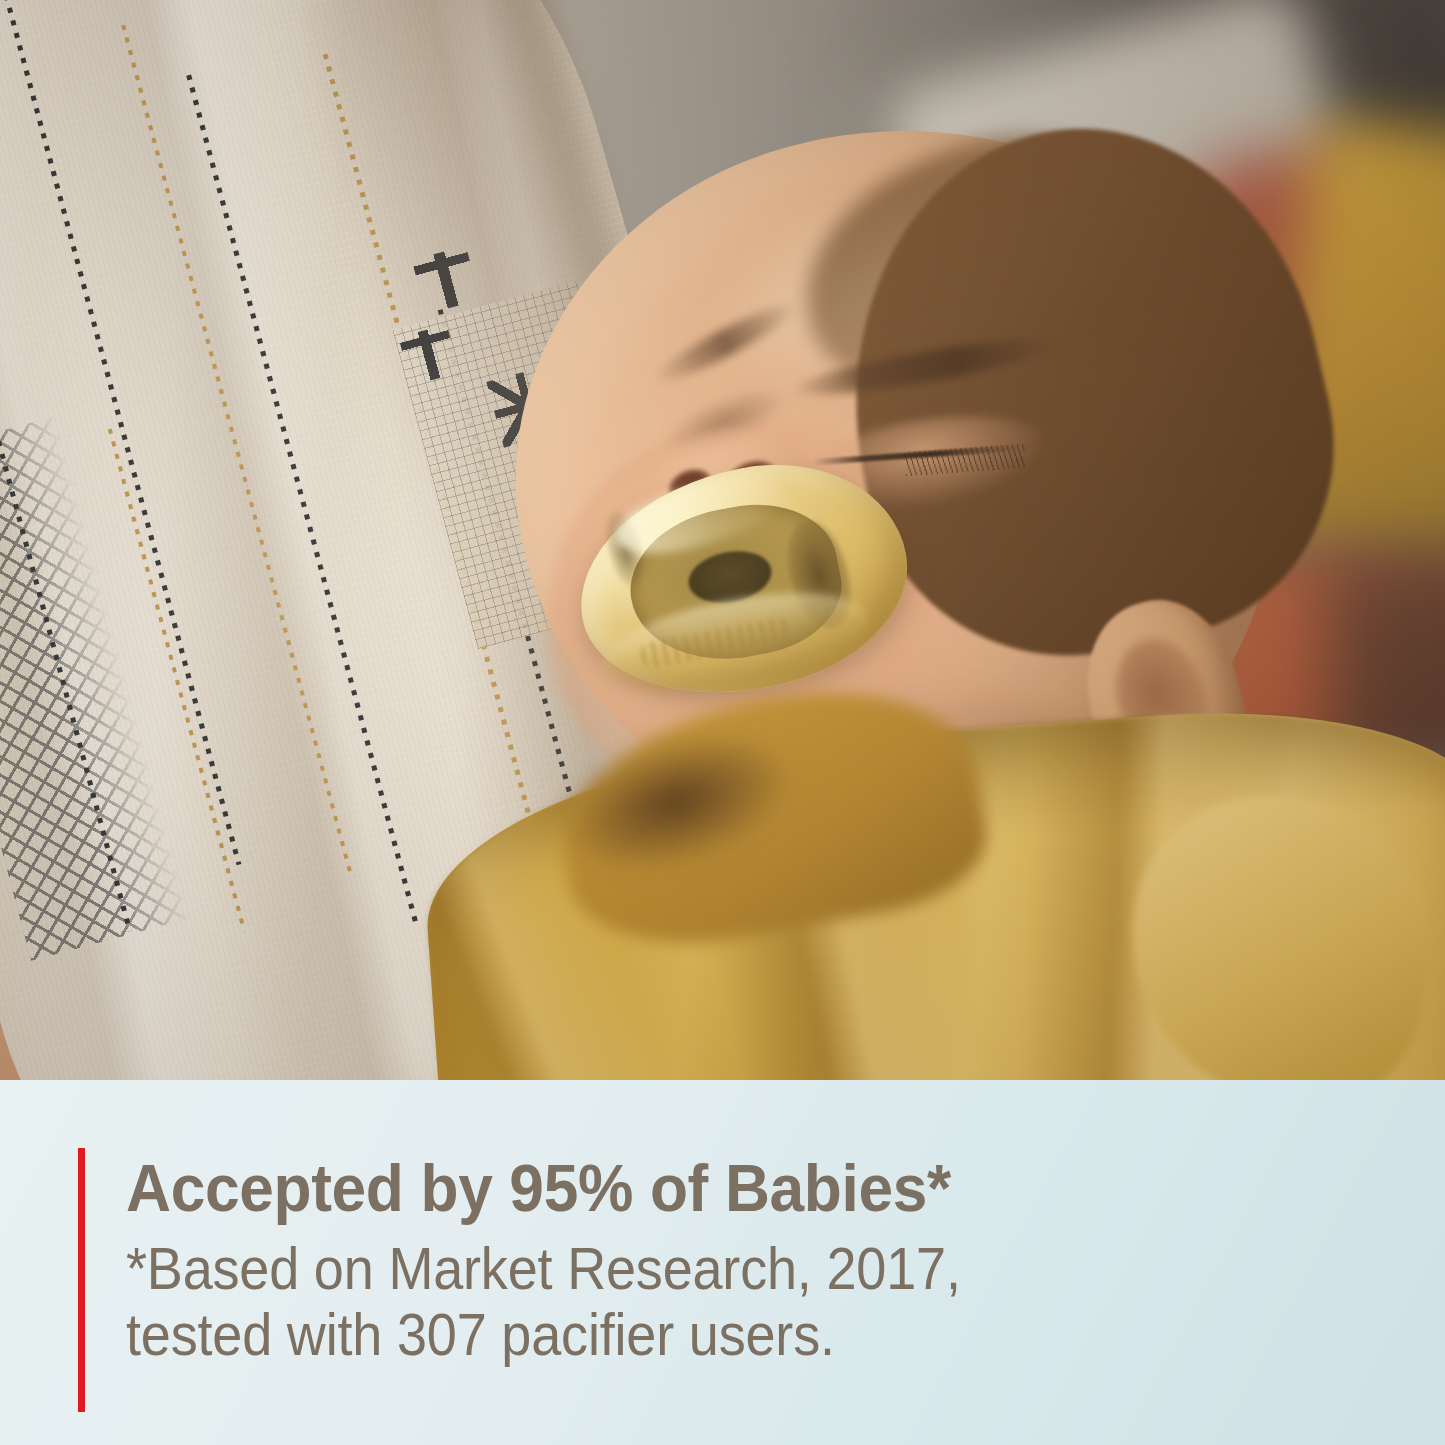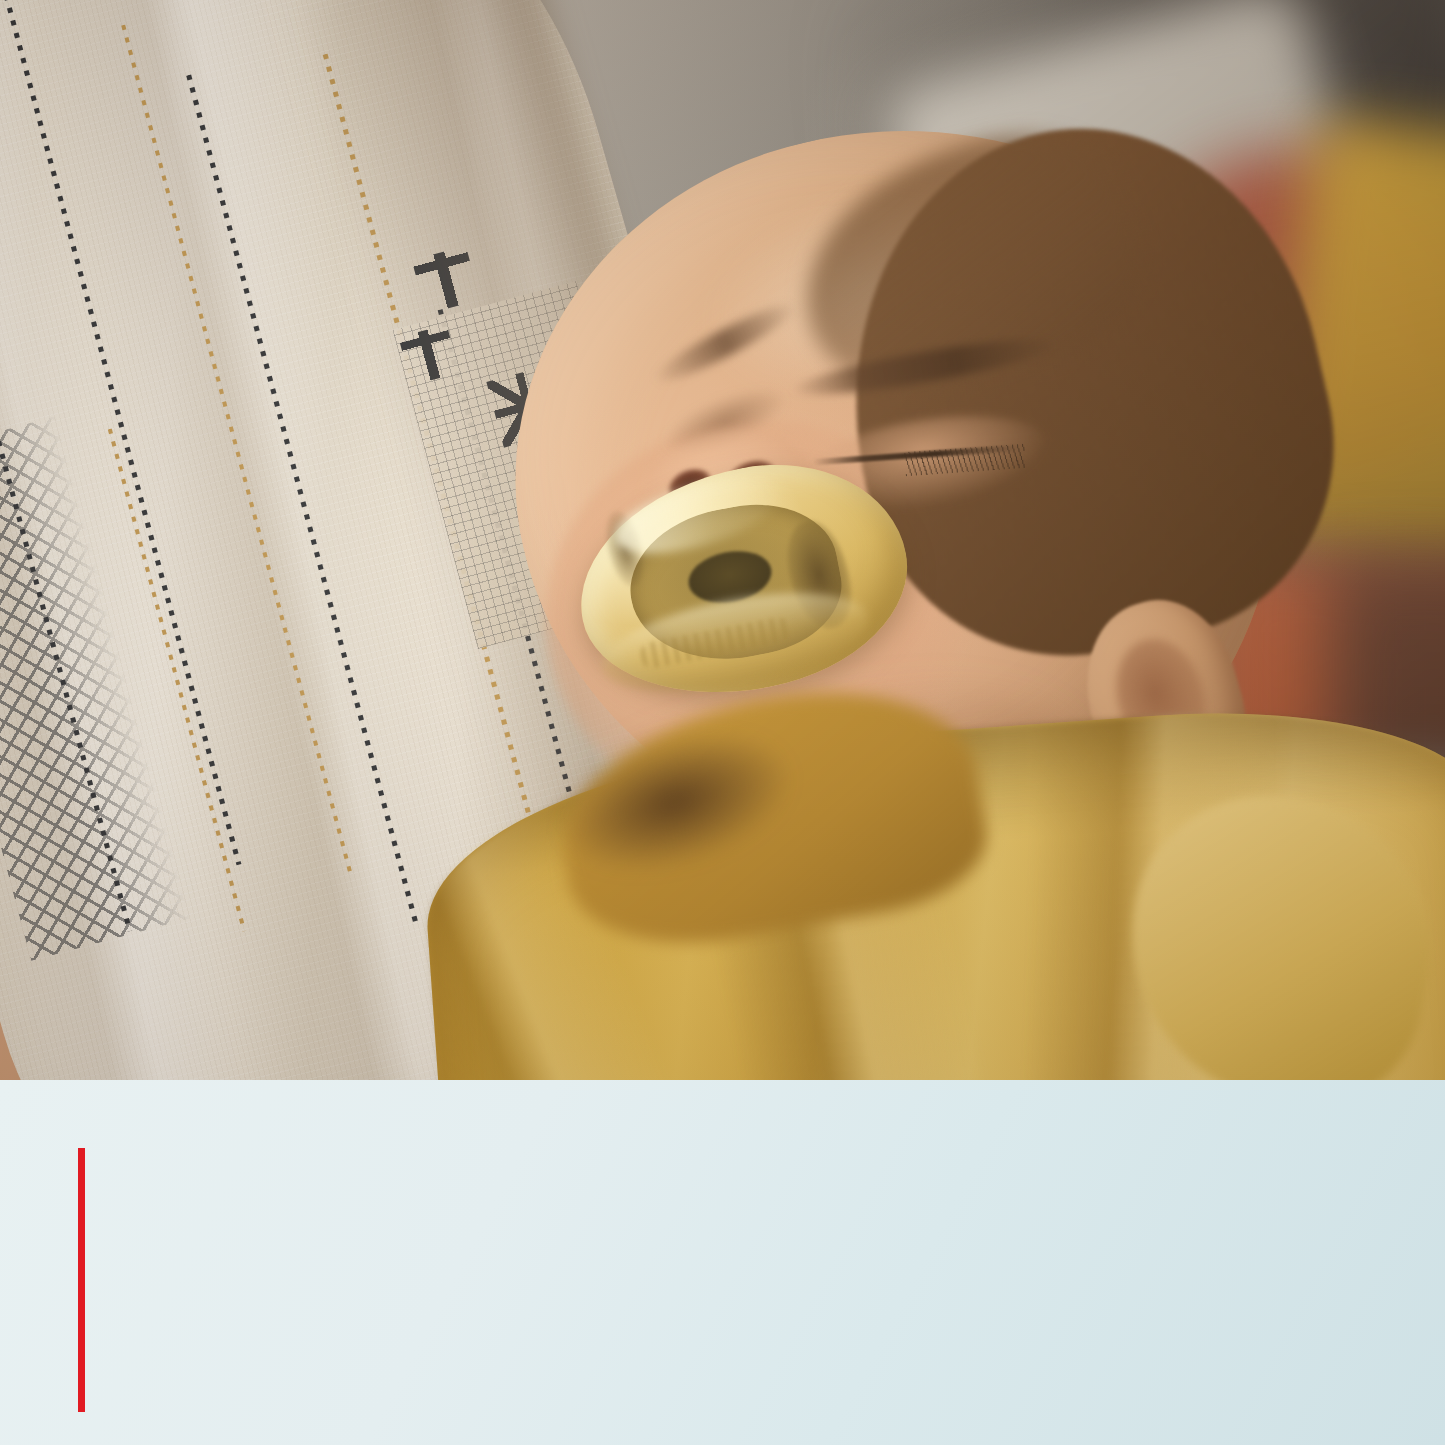--- a/index.html
+++ b/index.html
@@ -593,14 +593,21 @@
     <div class="lay" id="onesie-dark-neck"></div>
     <div class="lay" id="onesie-sleeve"></div>
 
     <div class="lay" id="photo-grade"></div>
   </div>
 
   <div id="banner"></div>
 
   <div id="accent-bar"></div>
 
+  <div id="copy">
+    <p id="headline">Accepted by 95% of Babies*</p>
+    <p id="subcopy">
+      <span class="ln">*Based on Market Research, 2017,</span>
+      <span class="ln">tested with 307 pacifier users.</span>
+    </p>
+  </div>
 
 </div>
 
 </body></html>

